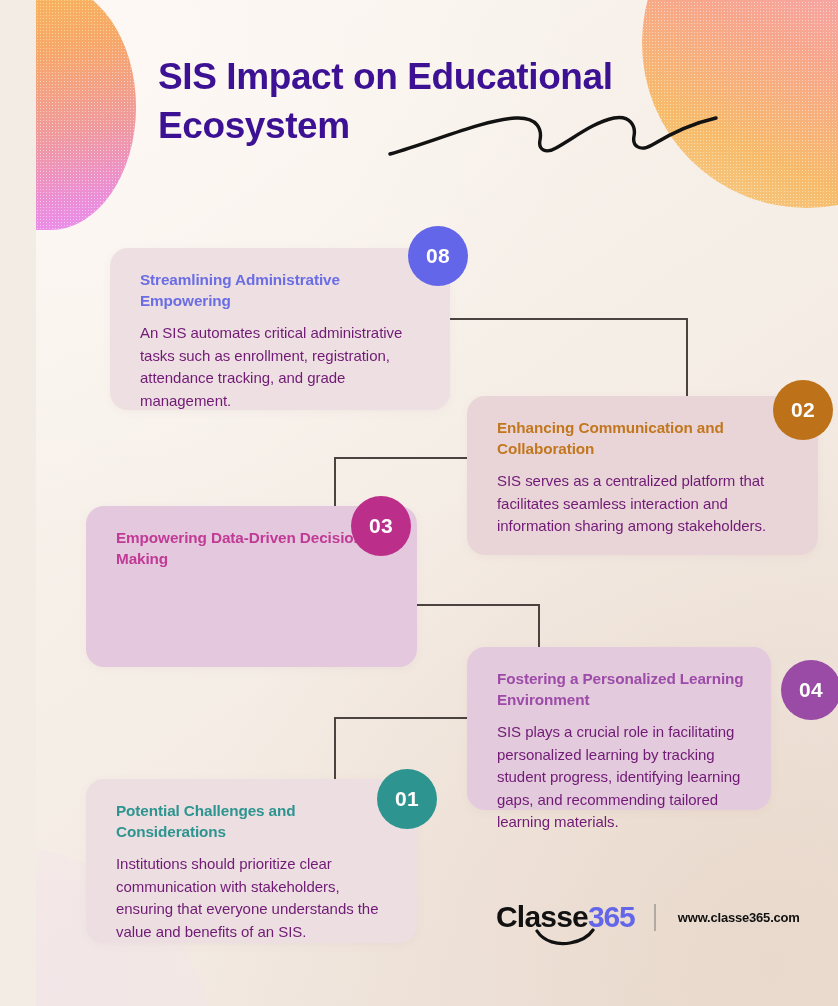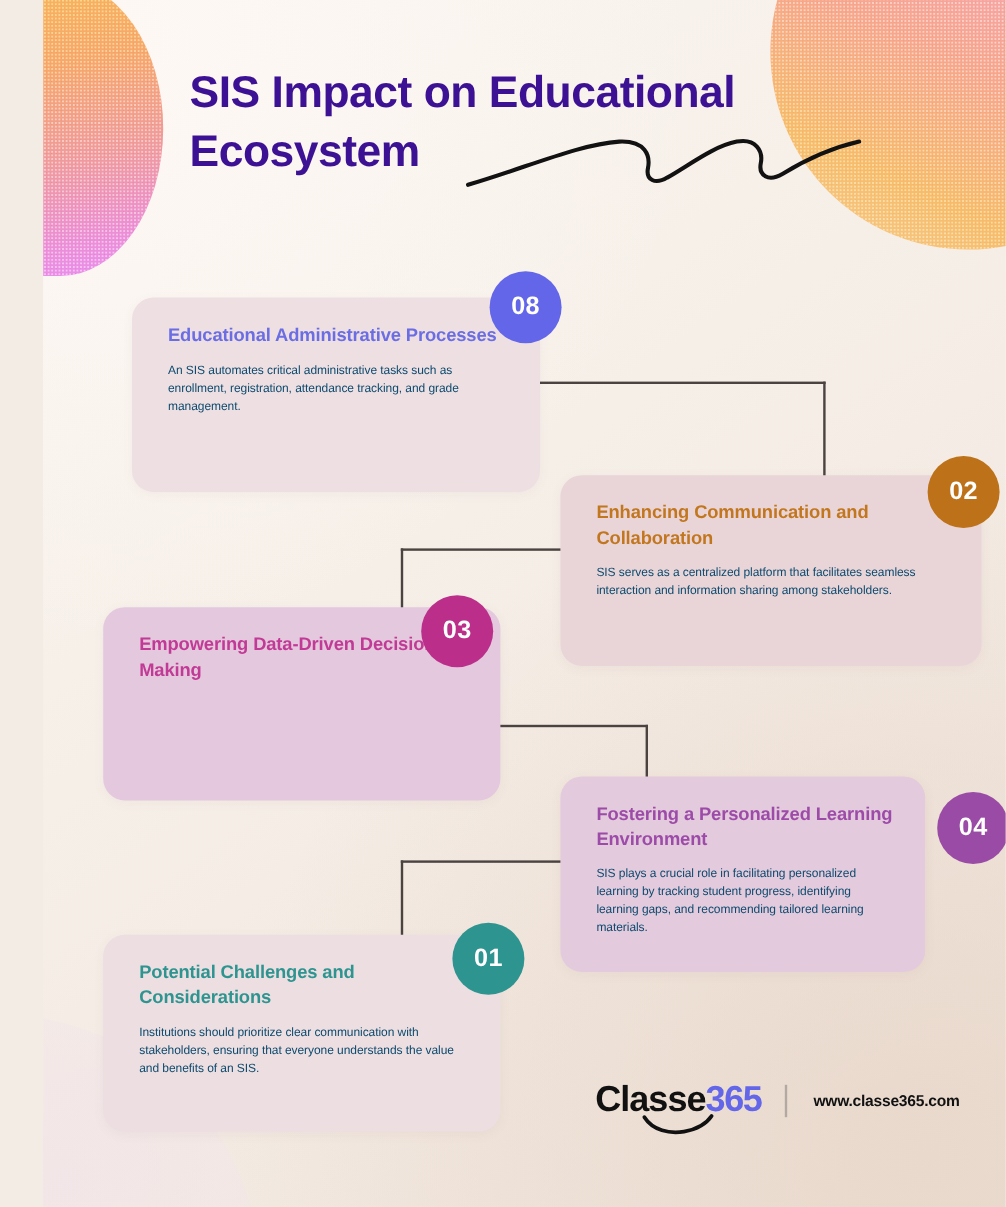--- a/index.html
+++ b/index.html
@@ -63,21 +63,21 @@
     position:absolute;
     border-radius:18px;
     padding:22px 26px 24px 30px;
     box-shadow:0 2px 10px rgba(120,80,90,.05);
   }
   .card h3 {
     font-size:15.3px; font-weight:bold; line-height:1.35;
     letter-spacing:-.1px; margin-bottom:11px;
   }
   .card p {
-    font-size:10px; line-height:1.5; color:#0c4a6e; letter-spacing:-.05px;
+    font-size:15px; line-height:1.5; color:#701a75; letter-spacing:-.05px;
   }
 
   .badge {
     position:absolute; width:60px; height:60px; border-radius:50%;
     color:#fff; font-size:21px; font-weight:bold;
     display:flex; align-items:center; justify-content:center;
     letter-spacing:.3px;
   }
 
   
@@ -138,21 +138,21 @@
   <div class="conn" id="conn-3">
     <div class="h" style="left:378px; top:604px; width:126px;"></div>
     <div class="v" style="left:502px; top:604px; height:62px;"></div>
   </div>
   <div class="conn" id="conn-4">
     <div class="h" style="left:298px; top:717px; width:136px;"></div>
     <div class="v" style="left:298px; top:717px; height:64px;"></div>
   </div>
 
   <div class="card" id="card-1" style="background:#eedfe2;">
-    <h3 style="color:#6a6de4;">Educational Administrative Processes</h3>
+    <h3 style="color:#6a6de4;">Streamlining Administrative Empowering</h3>
     <p>An SIS automates critical administrative tasks such as enrollment, registration, attendance tracking, and grade management.</p>
   </div>
   <div class="badge" id="badge-1" style="background:#6366e8;">
     <span>08</span>
   </div>
 
   <div class="card" id="card-2" style="background:#e9d5d8;">
     <h3 style="color:#c2771f;">Enhancing Communication and Collaboration</h3>
     <p>SIS serves as a centralized platform that facilitates seamless interaction and information sharing among stakeholders.</p>
   </div>

